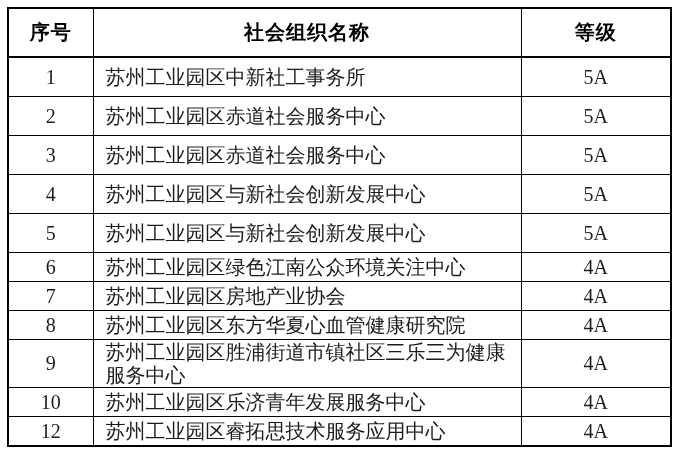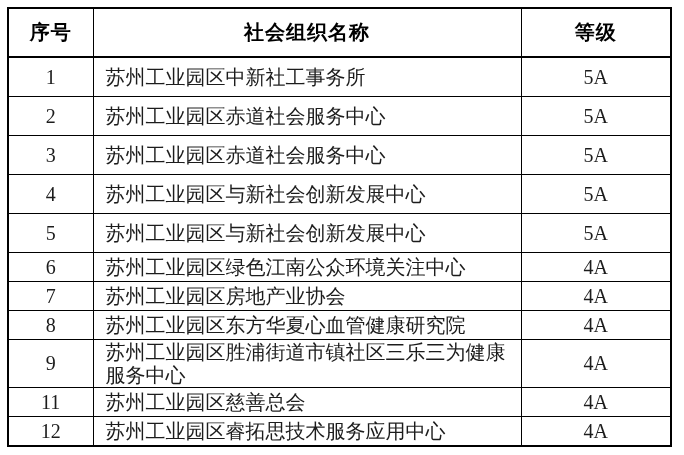--- a/index.html
+++ b/index.html
@@ -123,22 +123,22 @@
         <td class="cell-index">8</td>
         <td class="cell-name">苏州工业园区东方华夏心血管健康研究院</td>
         <td class="cell-grade">4A</td>
       </tr>
       <tr class="row-wrap">
         <td class="cell-index">9</td>
         <td class="cell-name">苏州工业园区胜浦街道市镇社区三乐三为健康服务中心</td>
         <td class="cell-grade">4A</td>
       </tr>
       <tr class="row-short">
-        <td class="cell-index">11</td>
-        <td class="cell-name">苏州工业园区慈善总会</td>
+        <td class="cell-index">10</td>
+        <td class="cell-name">苏州工业园区乐济青年发展服务中心</td>
         <td class="cell-grade">4A</td>
       </tr>
       <tr class="row-short">
         <td class="cell-index">12</td>
         <td class="cell-name">苏州工业园区睿拓思技术服务应用中心</td>
         <td class="cell-grade">4A</td>
       </tr>
     </tbody>
   </table>
 </div>

